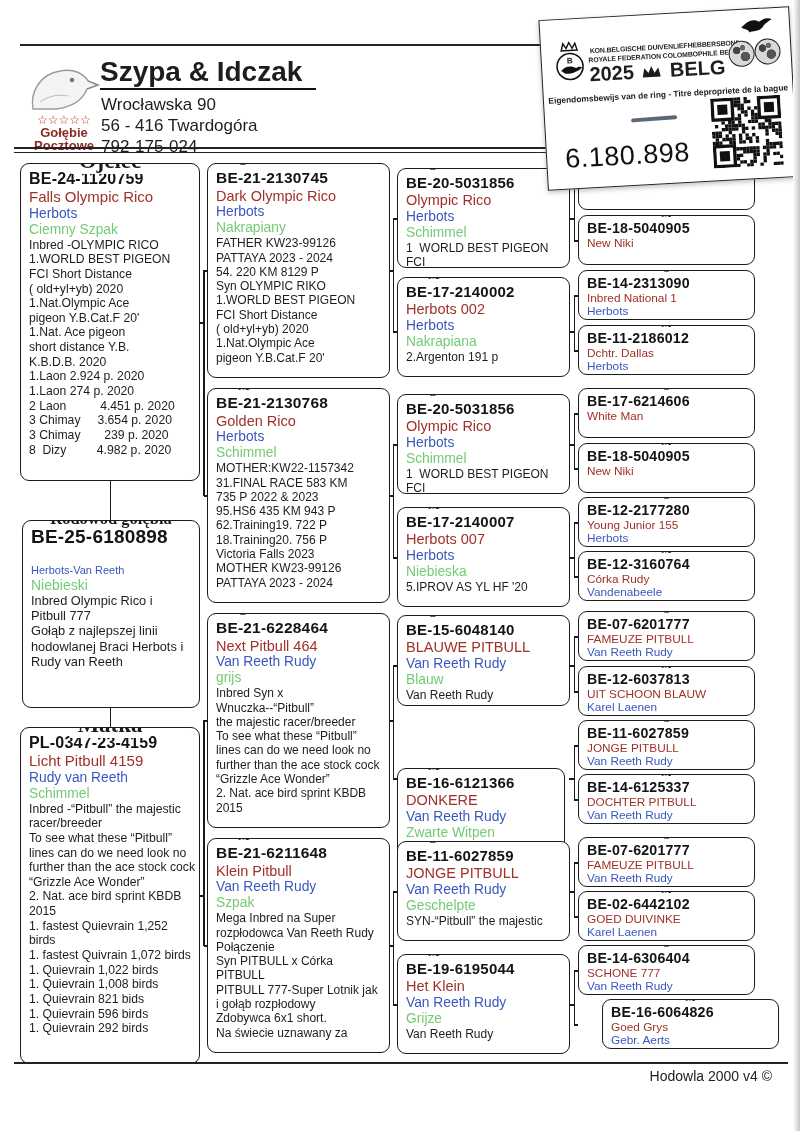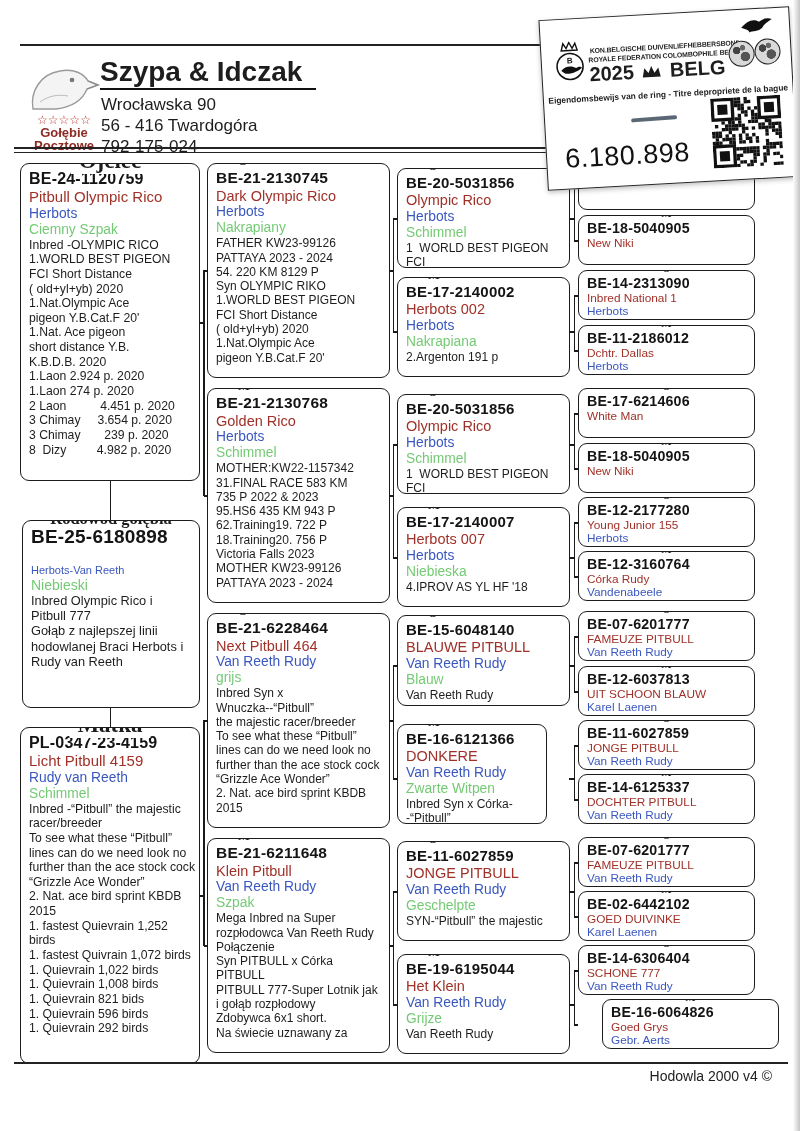--- a/index.html
+++ b/index.html
@@ -90,21 +90,21 @@
   <div class="addr" style="top:116px;">56 - 416  Twardogóra</div>
   <div class="addr" style="top:137px;">792-175-024</div>
 
   <div class="rule" style="top:147px;"></div>
   <div class="rule" style="top:151.5px;"></div>
 
   <div id="chart">
       <div class="box main" style="left: 20px; top: 163px; width: 180px; height: 318px;">
         <div class="title t-big" style="white-space: nowrap;">Ojciec</div>
         <div class="ring">BE-24-1120759</div>
-        <div class="nm">Pitbull Olympic Rico</div>
+        <div class="nm">Falls Olympic Rico</div>
         <div class="fan">Herbots</div>
         <div class="colr">Ciemny Szpak</div>
         <div class="note">Inbred -OLYMPIC RICO</div>
         <div class="note">1.WORLD BEST PIGEON</div>
         <div class="note">FCI Short Distance</div>
         <div class="note">( old+yl+yb) 2020</div>
         <div class="note">1.Nat.Olympic Ace</div>
         <div class="note">pigeon Y.B.Cat.F 20'</div>
         <div class="note">1.Nat. Ace pigeon</div>
         <div class="note">short distance Y.B.</div>
@@ -237,31 +237,31 @@
         <div class="fan">Herbots</div>
         <div class="colr">Schimmel</div>
         <div class="note">1  WORLD BEST PIGEON FCI</div>
       </div>
       <div class="box gen3" style="left: 397px; top: 507px; width: 173px; height: 100px;">
         <div class="sex">M</div>
         <div class="ring">BE-17-2140007</div>
         <div class="nm">Herbots 007</div>
         <div class="fan">Herbots</div>
         <div class="colr">Niebieska</div>
-        <div class="note">4.IPROV AS YL HF '18</div>
+        <div class="note">5.IPROV AS YL HF '20</div>
       </div>
       <div class="box gen3" style="left: 397px; top: 615px; width: 173px; height: 91px;">
         <div class="sex">O</div>
         <div class="ring">BE-15-6048140</div>
         <div class="nm">BLAUWE PITBULL</div>
         <div class="fan">Van Reeth Rudy</div>
         <div class="colr">Blauw</div>
         <div class="note">Van Reeth Rudy</div>
       </div>
-      <div class="box gen3" style="left: 397px; top: 724px; width: 150px; height: 100px;">
+      <div class="box gen3" style="left: 397px; top: 768px; width: 168px; height: 100px;">
         <div class="sex">M</div>
         <div class="ring">BE-16-6121366</div>
         <div class="nm">DONKERE</div>
         <div class="fan">Van Reeth Rudy</div>
         <div class="colr">Zwarte Witpen</div>
         <div class="note">Inbred Syn x Córka--“Pitbull”</div>
       </div>
       <div class="box gen3" style="left: 397px; top: 841px; width: 173px; height: 100px;">
         <div class="sex">O</div>
         <div class="ring">BE-11-6027859</div>

